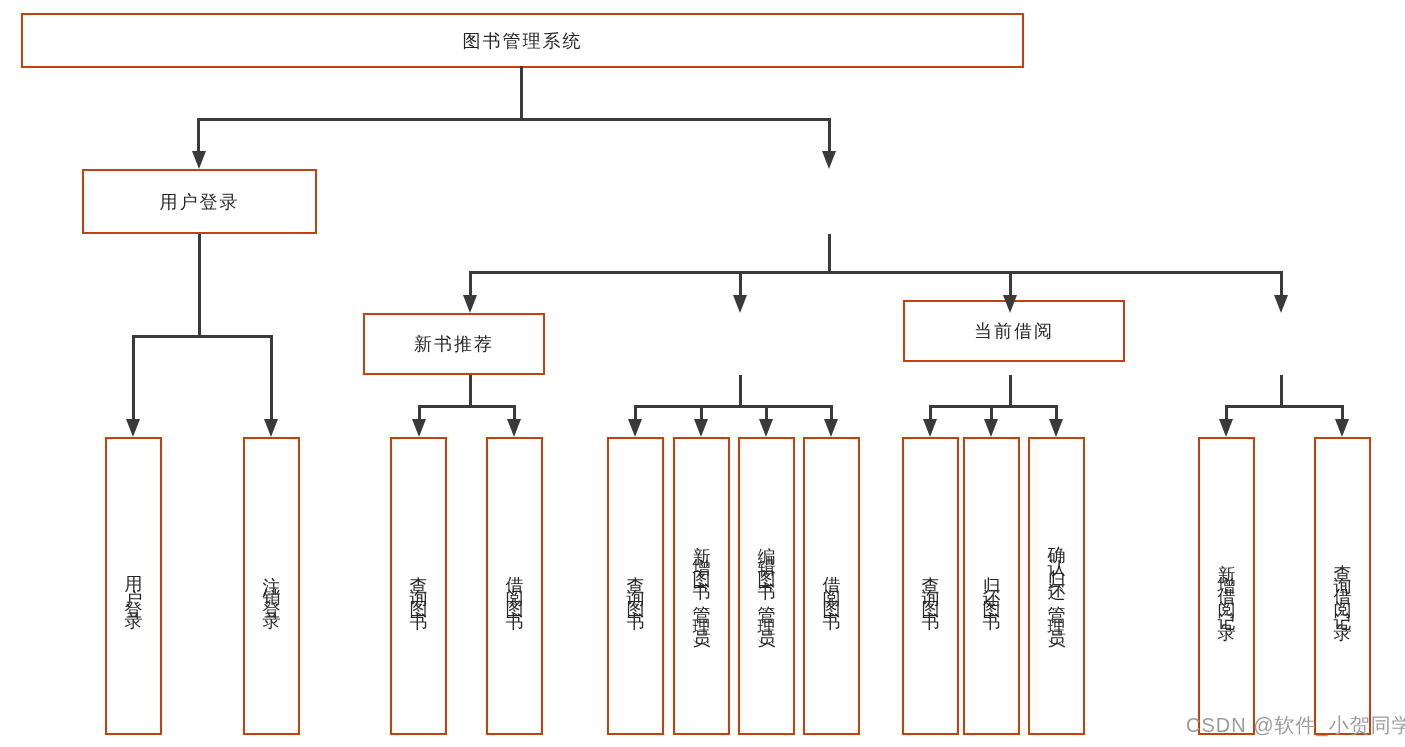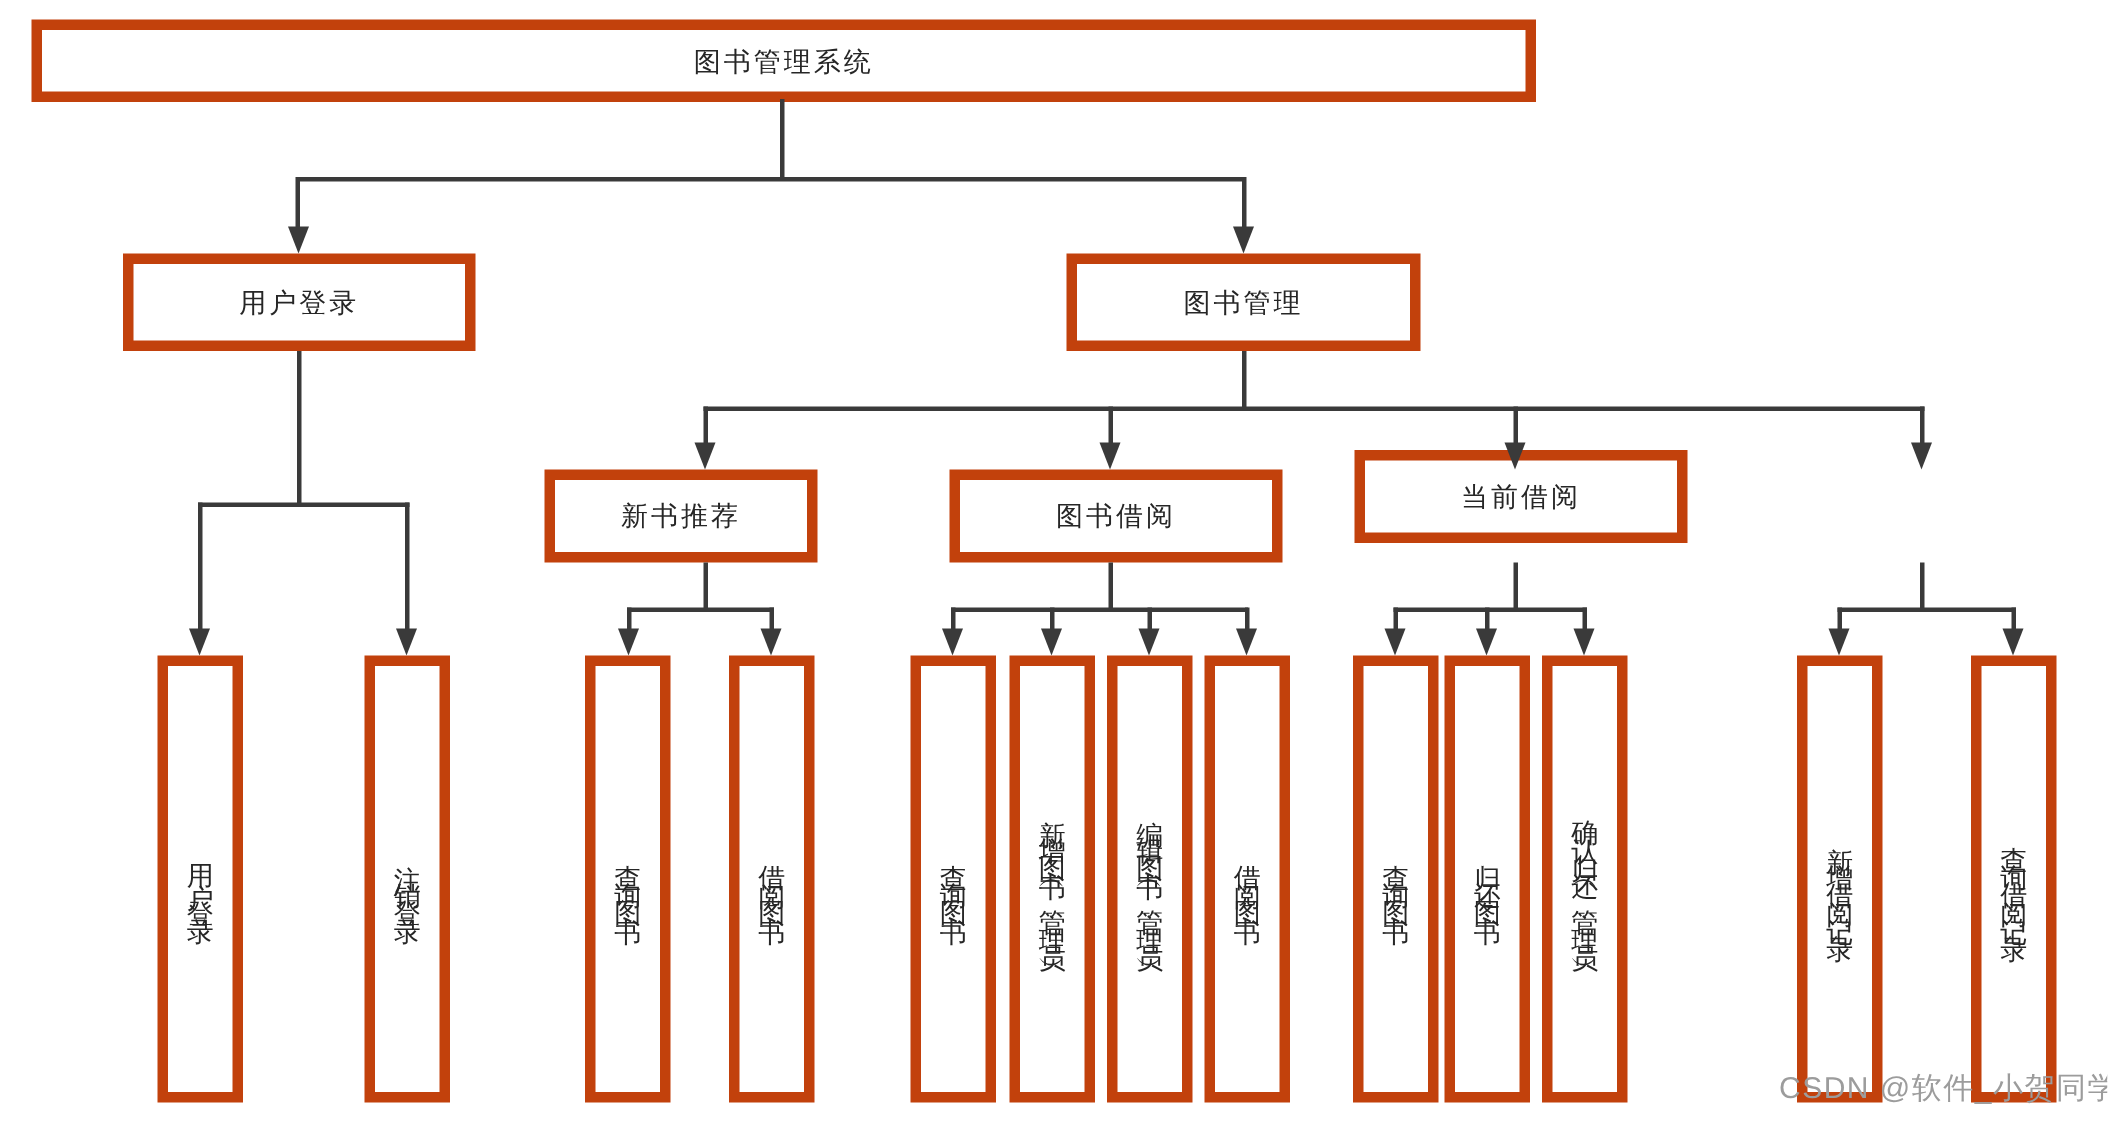--- a/index.html
+++ b/index.html
@@ -6,21 +6,21 @@
   .canvas{
     position:relative;
     width:1405px;height:747px;
     background:#ffffff;
     font-family:"Liberation Sans", sans-serif;
     overflow:hidden;
   }
   .box{
     position:absolute;
     box-sizing:border-box;
-    border:7px solid #c2410c;
+    border:2px solid #c2410c;
     background:#ffffff;
     color:#262626;
     display:flex;align-items:center;justify-content:center;
     font-size:18px;
     letter-spacing:2px;
     white-space:nowrap;
     font-family:Liberation Serif, serif;
   }
   .vbox{
     writing-mode:vertical-rl;
@@ -49,24 +49,22 @@
   }
 </style>
 </head>
 <body>
 
 <div class="canvas">
 
   <div class="box" style="left:21px;top:13px;width:1003px;height:55px;">图书管理系统</div>
 
   <div class="box" style="left:82px;top:169px;width:235px;height:65px;">用户登录</div>
-  <div class="box" style="left:711px;top:169px;width:236px;height:65px;">图书管理</div>
 
   <div class="box" style="left:363px;top:313px;width:182px;height:62px;">新书推荐</div>
-  <div class="box" style="left:633px;top:313px;width:222px;height:62px;">图书借阅</div>
   <div class="box" style="left:903px;top:300px;width:222px;height:62px;">当前借阅</div>
 
   <div class="box vbox" style="left:105px;top:437px;width:57px;height:298px;">用户登录</div>
   <div class="box vbox" style="left:243px;top:437px;width:57px;height:298px;">注销登录</div>
 
   <div class="box vbox" style="left:390px;top:437px;width:57px;height:298px;">查询图书</div>
   <div class="box vbox" style="left:486px;top:437px;width:57px;height:298px;">借阅图书</div>
 
   <div class="box vbox" style="left:607px;top:437px;width:57px;height:298px;">查询图书</div>
   <div class="box vbox" style="left:673px;top:437px;width:57px;height:298px;">新增图书（管理员）</div>

